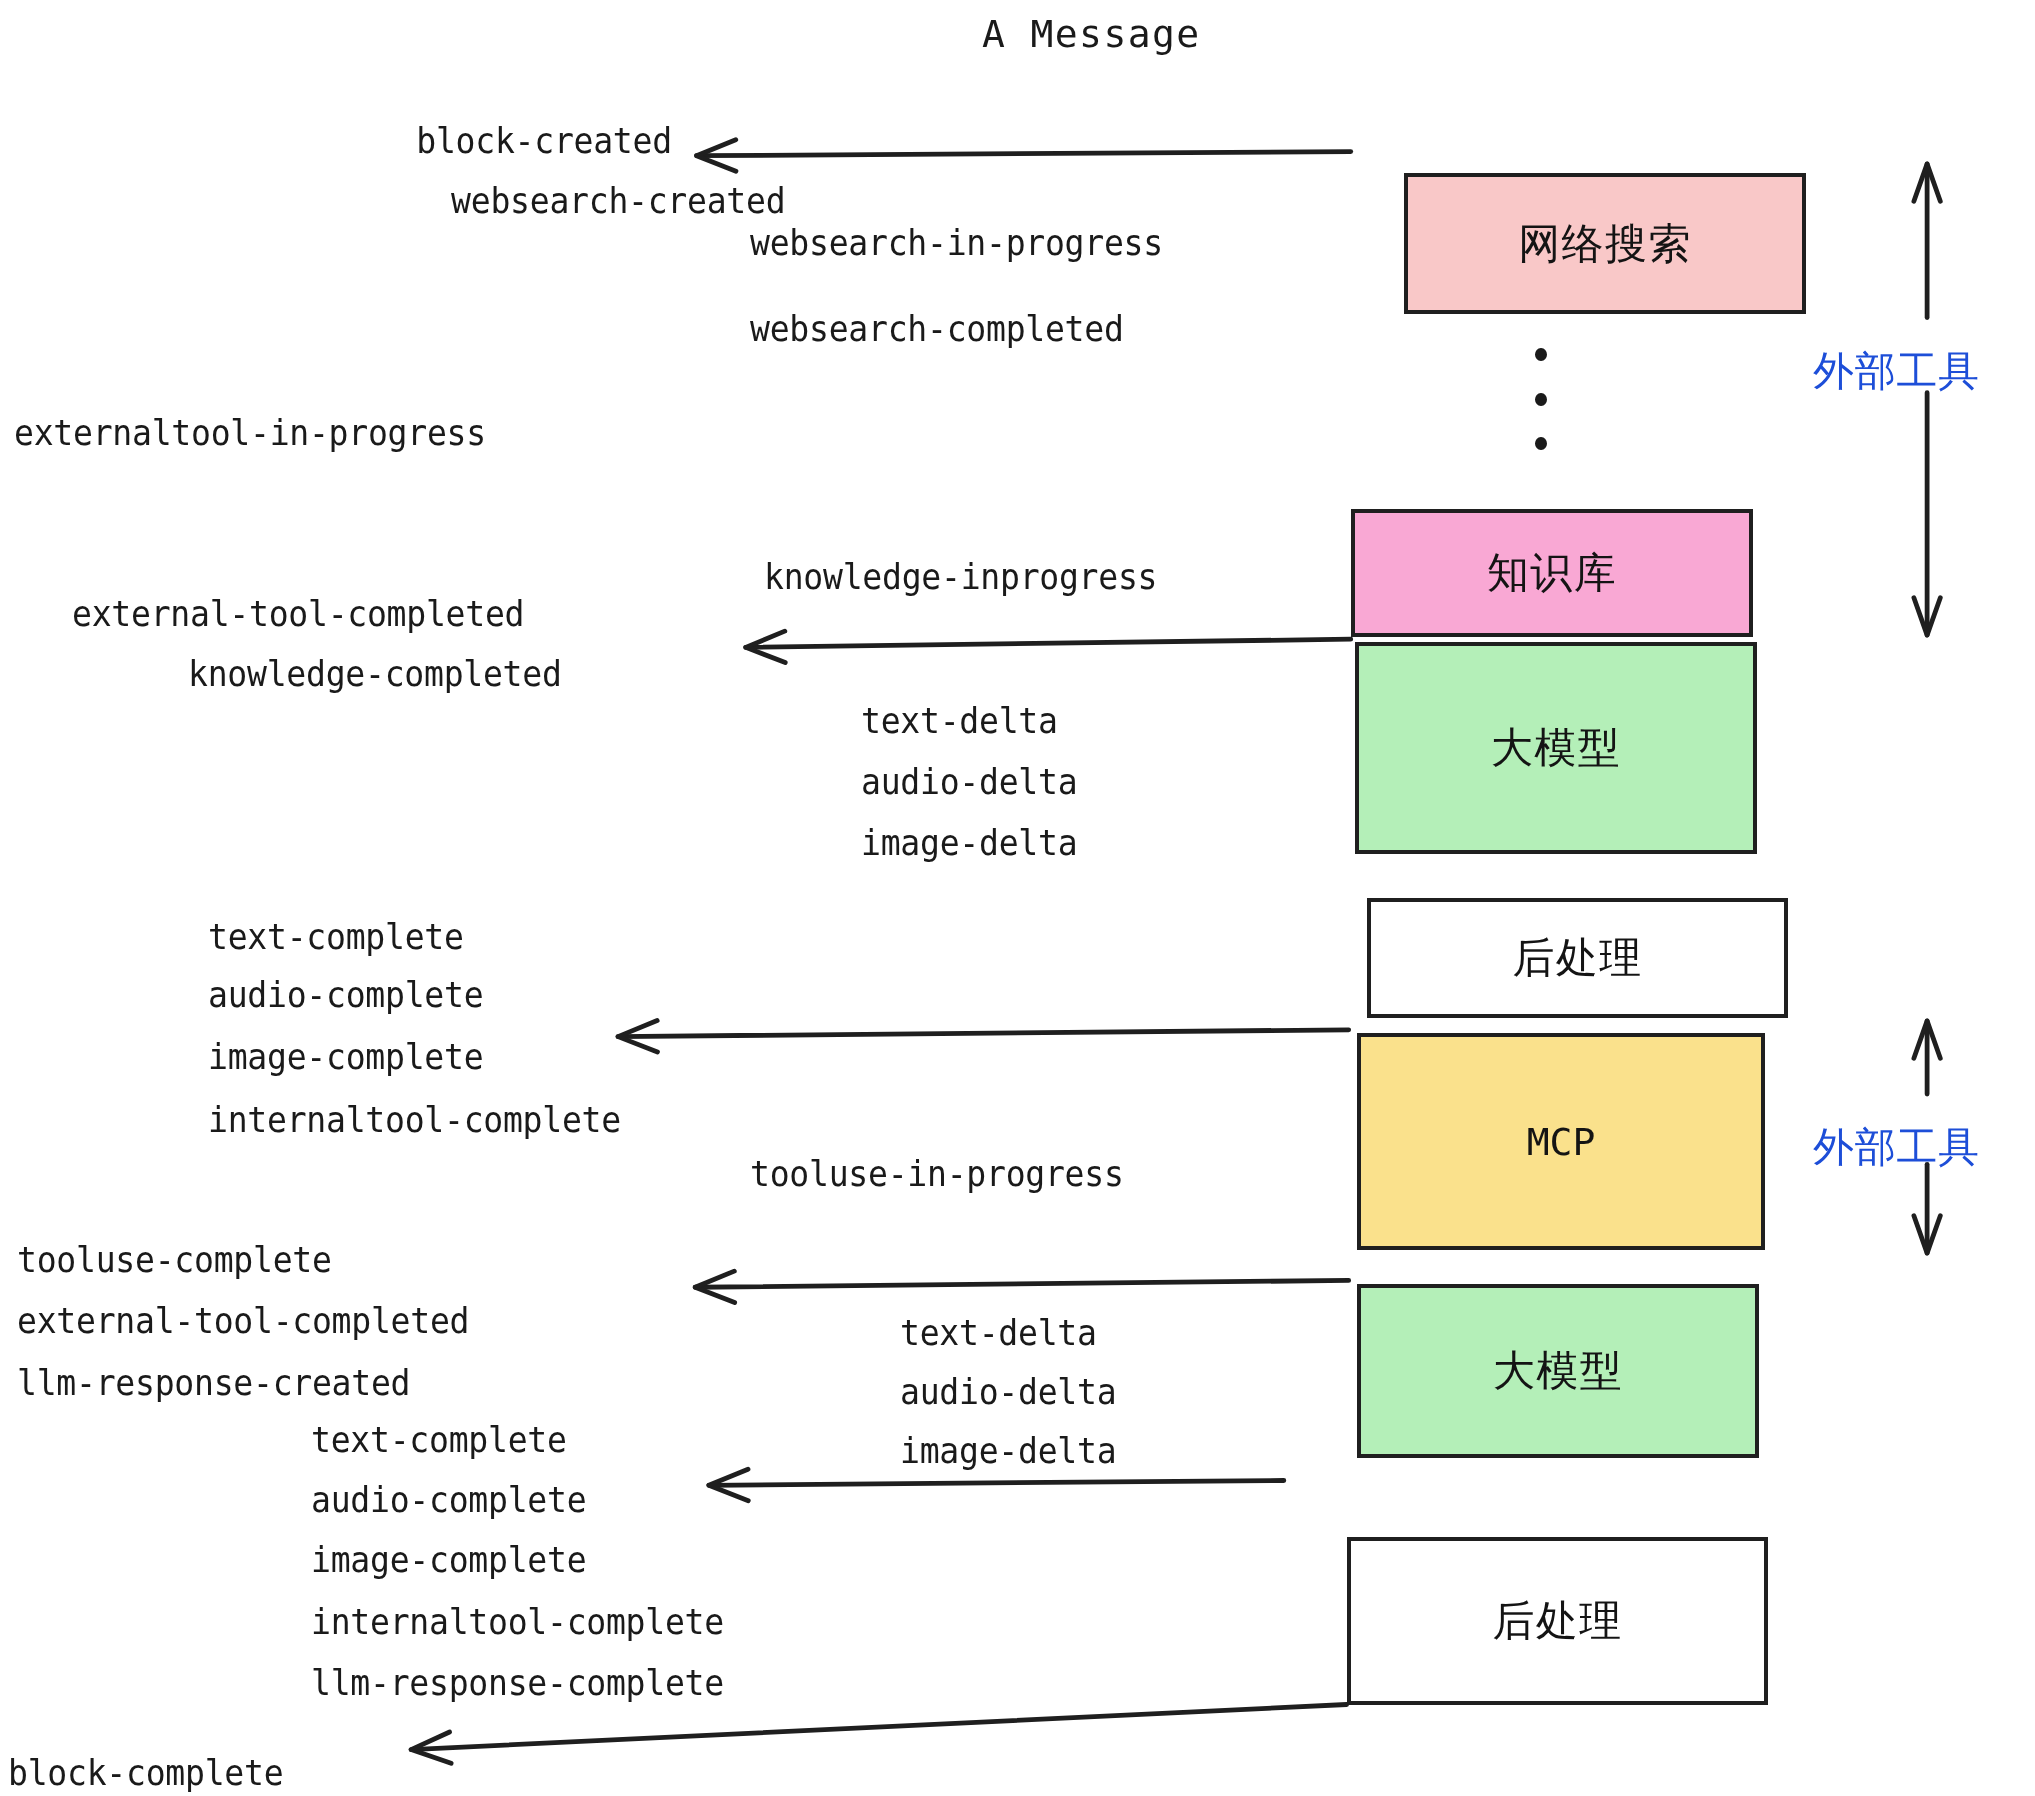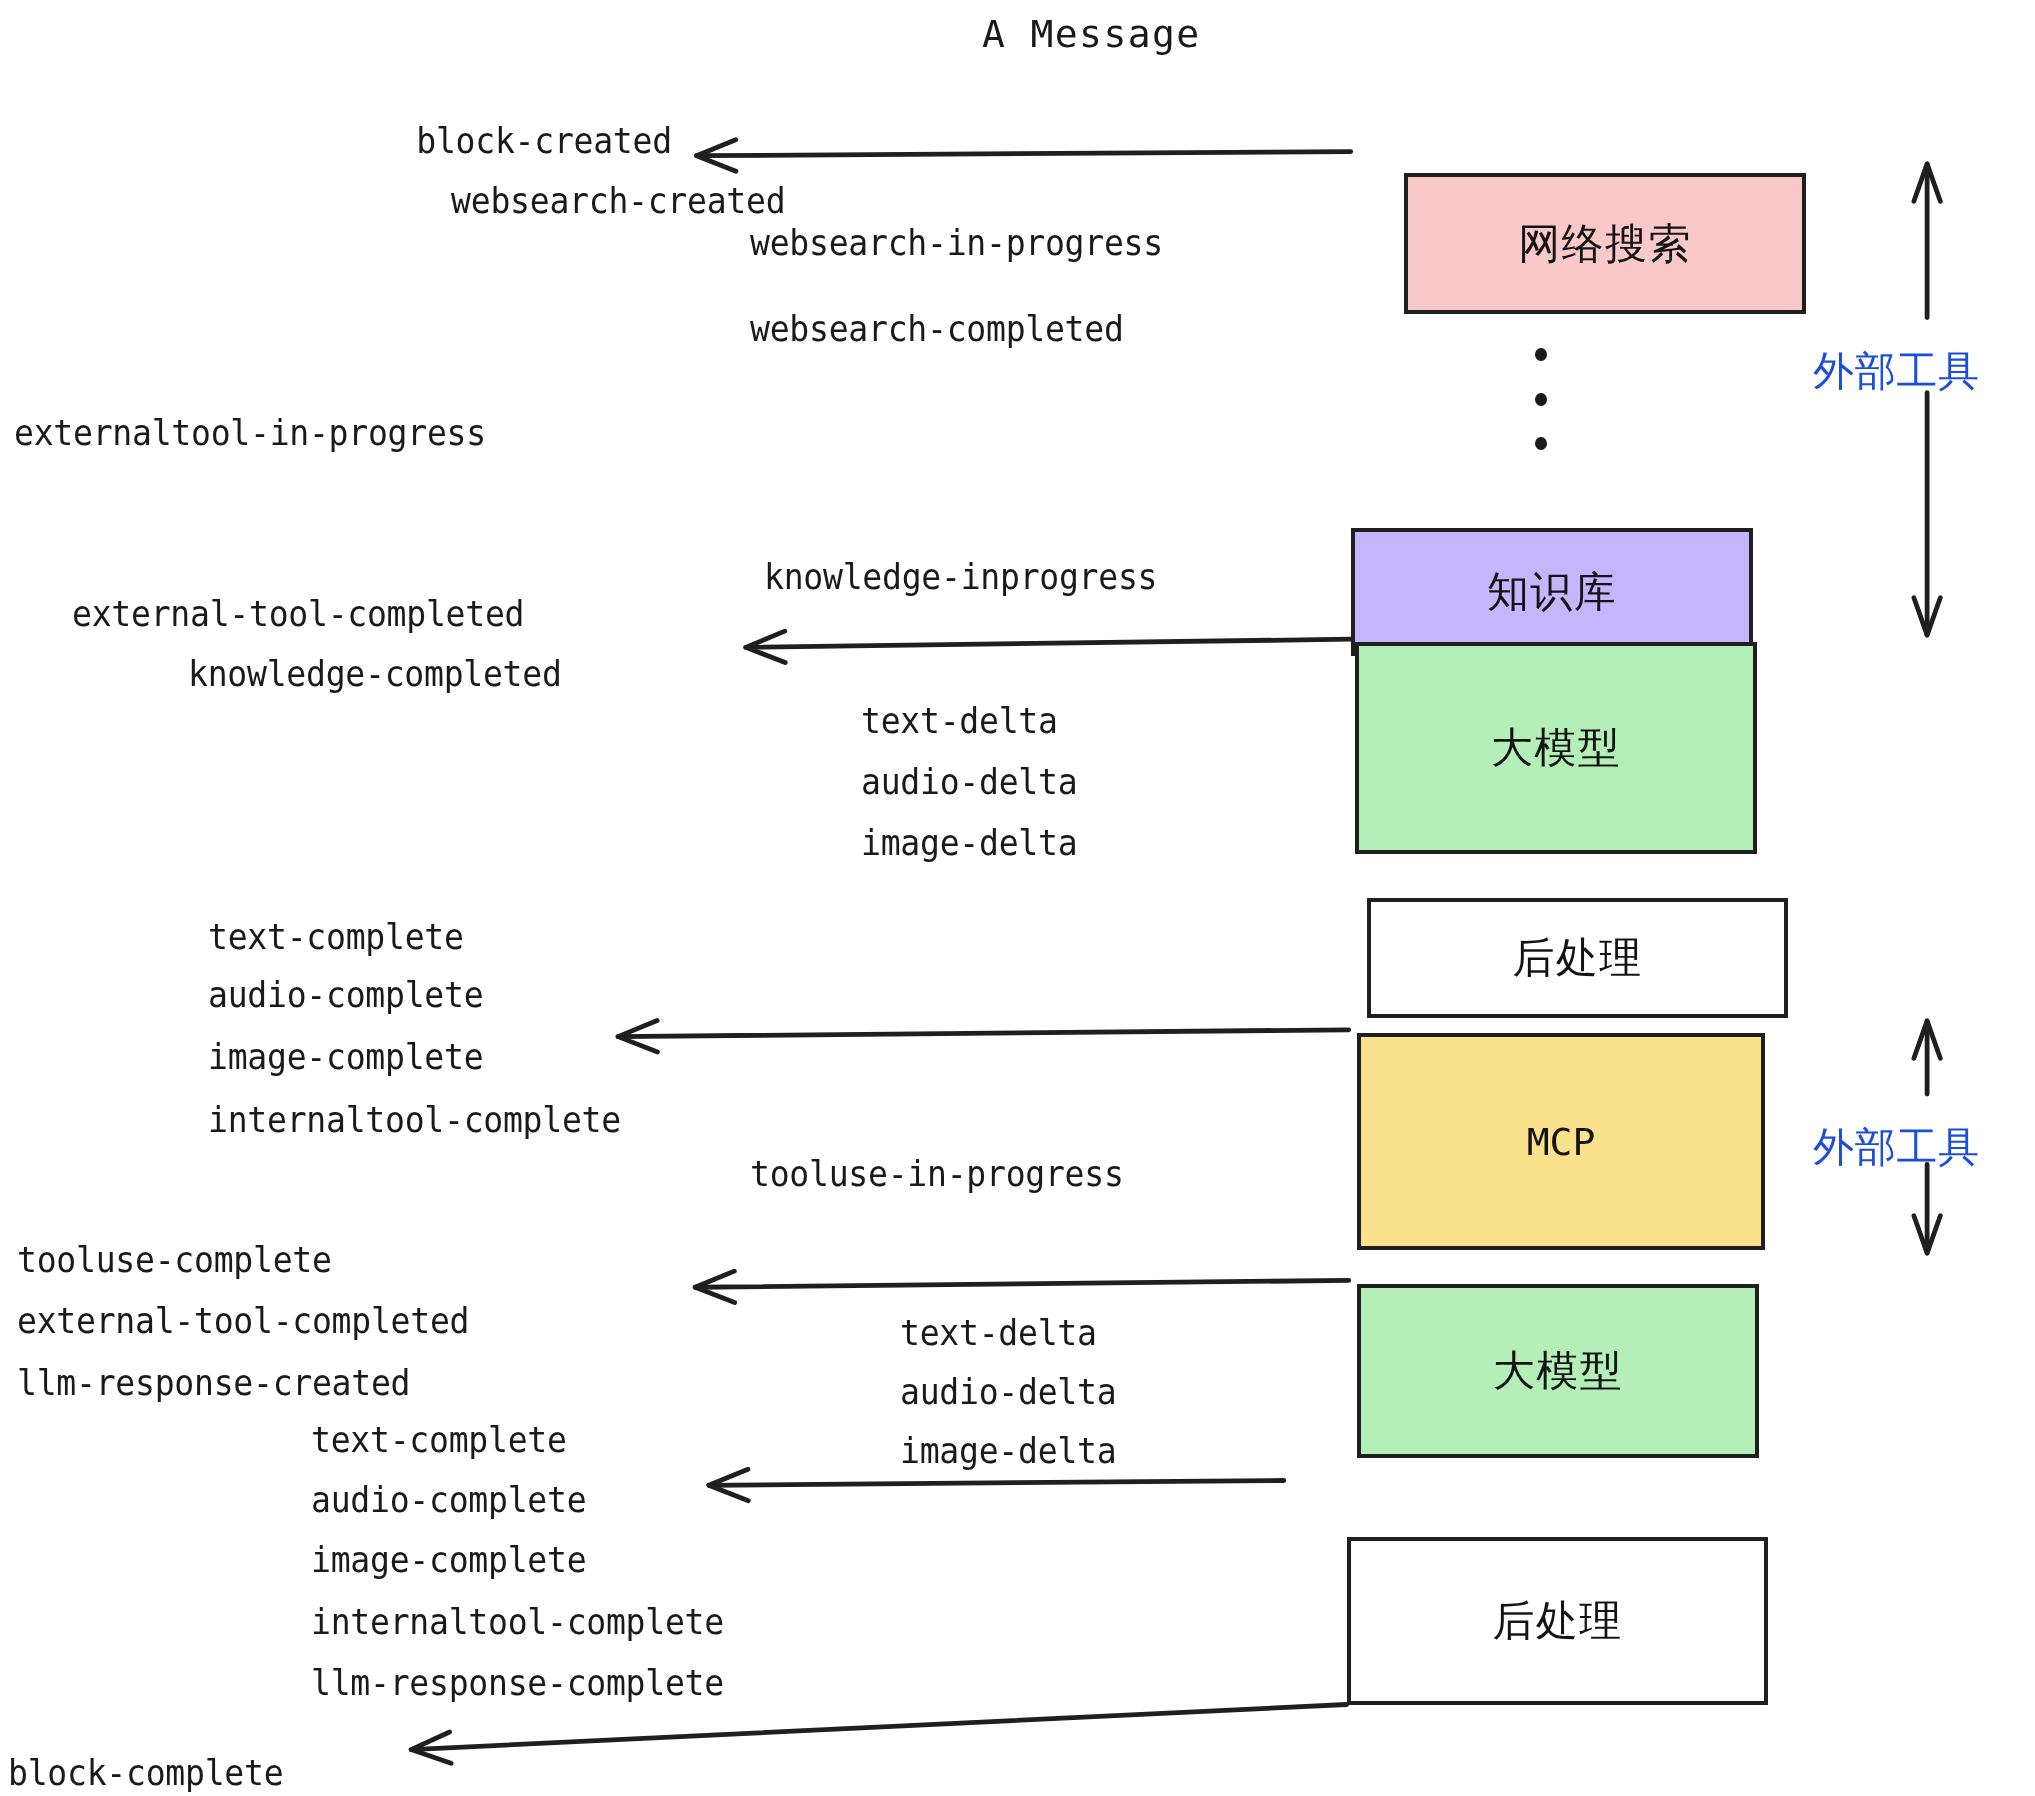--- a/index.html
+++ b/index.html
@@ -96,21 +96,21 @@
 <body>
 
 <div id="canvas">
 
   <div class="title" id="diagram-title" style="left:982px; top:12.3px;">A Message</div>
 
   <div id="boxes-layer">
       <div class="box" style="left: 1404px; top: 173px; width: 402px; height: 141px; background: rgb(249, 200, 200);">
         <span class="lbl">网络搜索</span>
       </div>
-      <div class="box" style="left: 1351px; top: 528px; width: 402px; height: 128px; background: #c4b5fd;">
+      <div class="box" style="left: 1351px; top: 509px; width: 402px; height: 128px; background: #f9a8d4;">
         <span class="lbl">知识库</span>
       </div>
       <div class="box" style="left: 1355px; top: 642px; width: 402px; height: 212px; background: rgb(180, 239, 184);">
         <span class="lbl">大模型</span>
       </div>
       <div class="box" style="left: 1367px; top: 898px; width: 421px; height: 120px; background: rgb(255, 255, 255);">
         <span class="lbl">后处理</span>
       </div>
       <div class="box" style="left: 1357px; top: 1033px; width: 408px; height: 217px; background: rgb(250, 225, 140); text-align: center;">
         <span class="lbl mono">MCP</span>

